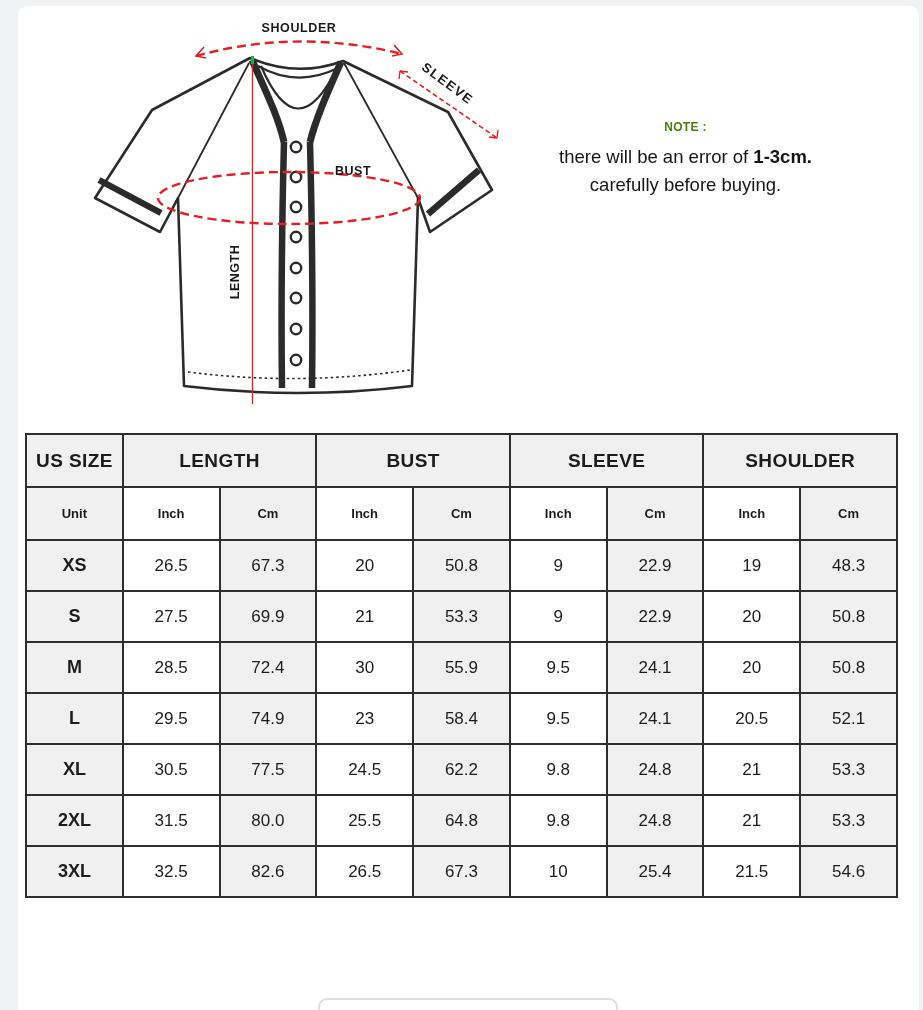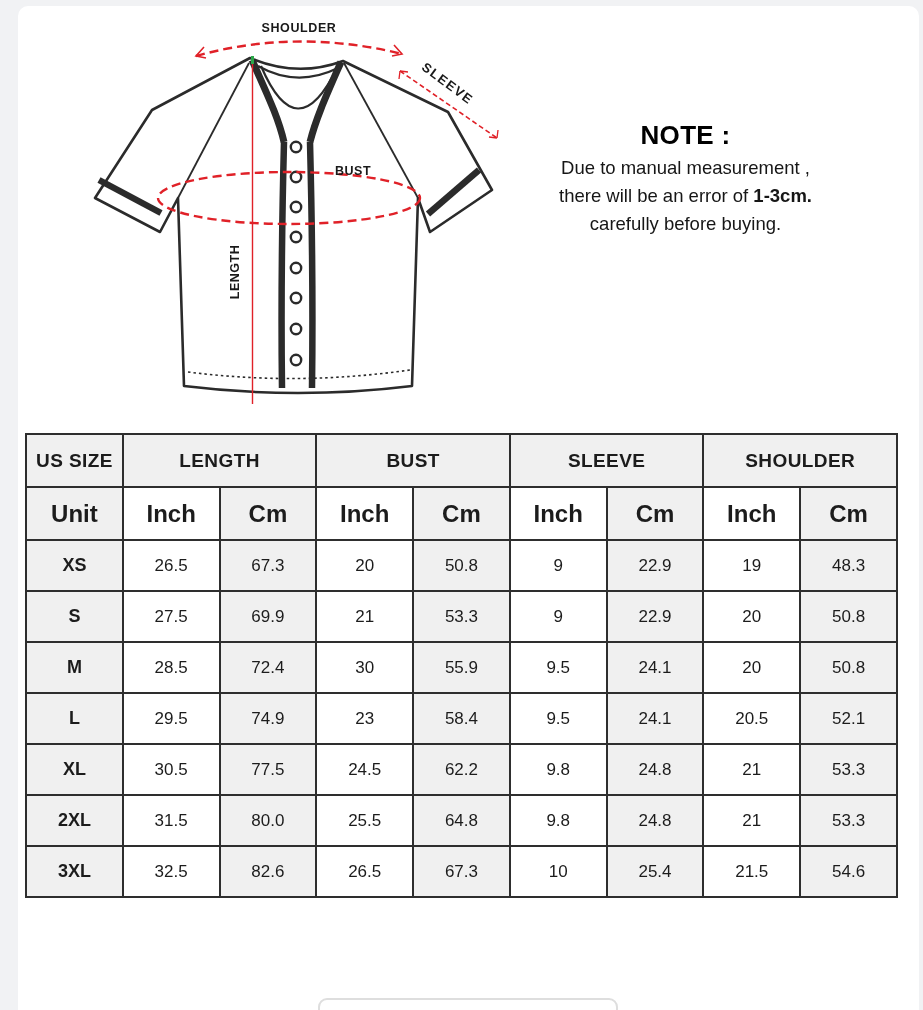--- a/index.html
+++ b/index.html
@@ -17,39 +17,39 @@
   
   .figure { position: absolute; left: 70px; top: 5px; width: 445px; height: 405px; }
   .figure svg { width: 100%; height: 100%; }
   .fig-label { font-family: "Liberation Sans", sans-serif; font-weight: bold; fill: #191919; }
 
   
   .note {
     position: absolute; left: 458px; top: 120px; width: 455px;
     text-align: center; color: #161616;
   }
-  .note-title { color: #000000; font-weight: bold; font-size: 26px; margin-bottom: 3px; letter-spacing: .3px; }
+  .note-title { color: #4d7c0f; font-weight: bold; font-size: 12px; margin-bottom: 9px; letter-spacing: .3px; }
   .note-line { font-size: 18.5px; line-height: 28px; }
   .note-bold { font-weight: bold; }
 
   
   .table-wrap { position: absolute; left: 25px; top: 422px; width: 873px; }
   table.size-table {
     width: 100%; border-collapse: collapse; table-layout: fixed;
     border: 2px solid #2e2e2e;
     margin-top: 11px;
   }
   .size-table th, .size-table td {
     border: 2px solid #2e2e2e; text-align: center; vertical-align: middle;
     background: #ffffff; color: #1c1c1c;
   }
   .size-table .shade { background: #f0f0f0; }
   .size-table thead tr { height: 53px; }
   .size-table thead th.g { font-size: 19px; font-weight: bold; letter-spacing: .4px; }
-  .size-table thead th.u { font-size: 24px; font-weight: bold; }
+  .size-table thead th.u { font-size: 13px; font-weight: bold; }
   .size-table tbody tr { height: 51px; }
   .size-table tbody td { font-size: 17px; }
   .size-table tbody td.size-col { font-weight: bold; font-size: 18px; }
 
   
   .bottom-pill {
     position: absolute; left: 318px; top: 998px; width: 300px; height: 28px;
     background: #ffffff; border: 2px solid #dedede; border-radius: 9px;
   }
 </style>
@@ -100,21 +100,20 @@
 
       <text x="299" y="32" text-anchor="middle" class="fig-label" font-size="12.5" letter-spacing="0.6">SHOULDER</text>
       <text transform="translate(445,87) rotate(36.5)" text-anchor="middle" class="fig-label" font-size="13" letter-spacing="1.5">SLEEVE</text>
       <text x="353" y="175" text-anchor="middle" class="fig-label" font-size="12.5" letter-spacing="0.5">BUST</text>
       <text transform="translate(239,272) rotate(-90)" text-anchor="middle" class="fig-label" font-size="12.5" letter-spacing="0.5">LENGTH</text>
     </svg>
   </div>
 
   <div class="note">
     <div class="note-title">NOTE :</div>
-    <div class="note-line">Due to manual measurement ,</div>
     <div class="note-line"><span>there will be an error of </span><span class="note-bold">1-3cm.</span></div>
     <div class="note-line">carefully before buying.</div>
   </div>
 
   <div class="table-wrap">
     <table class="size-table">
       <thead>
         <tr>
           <th class="g shade">US SIZE</th>
           <th class="g shade" colspan="2">LENGTH</th>

